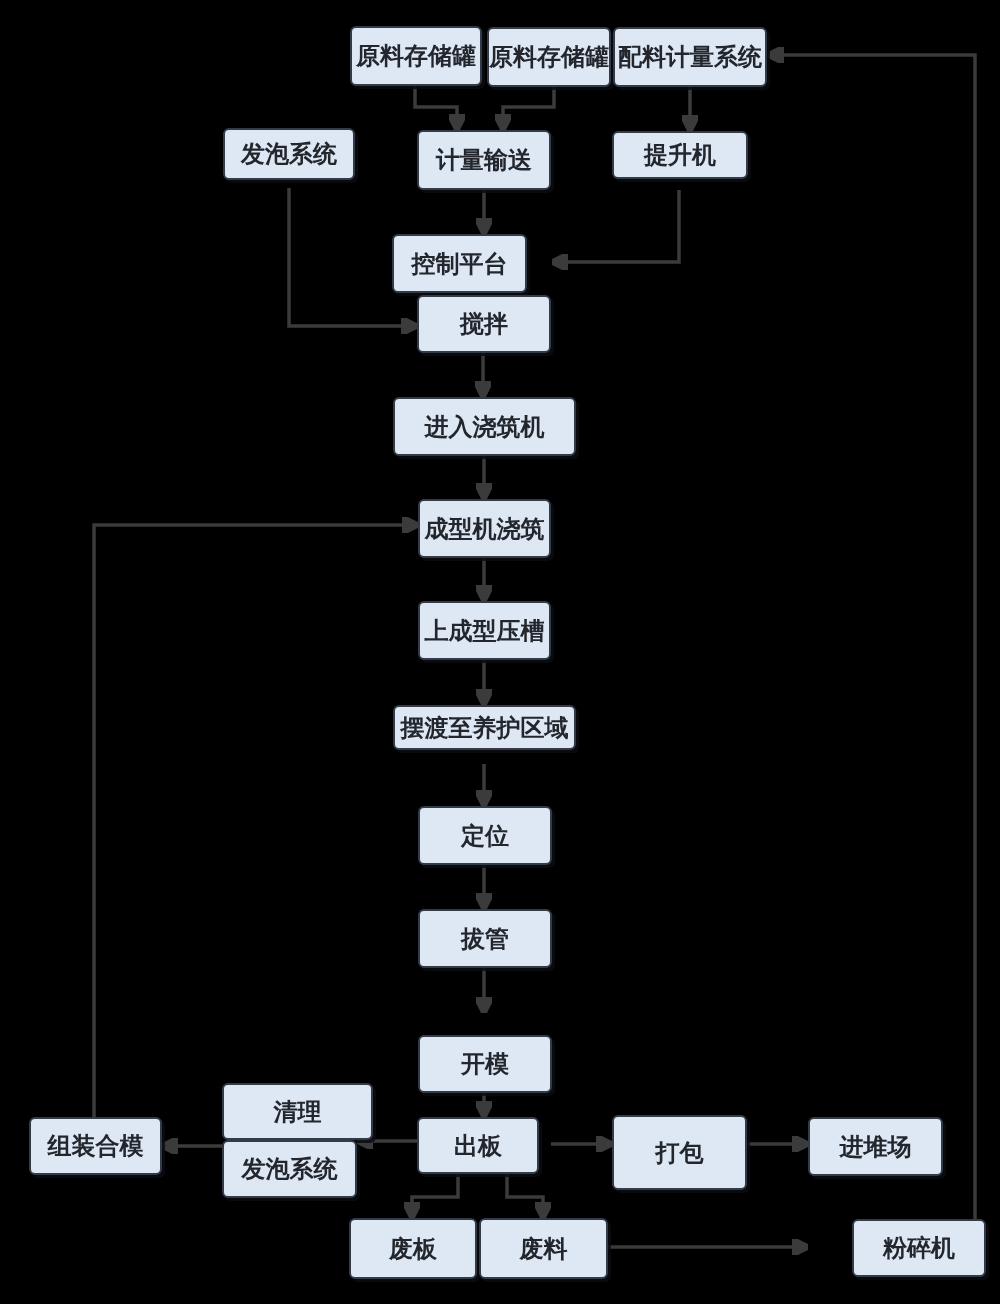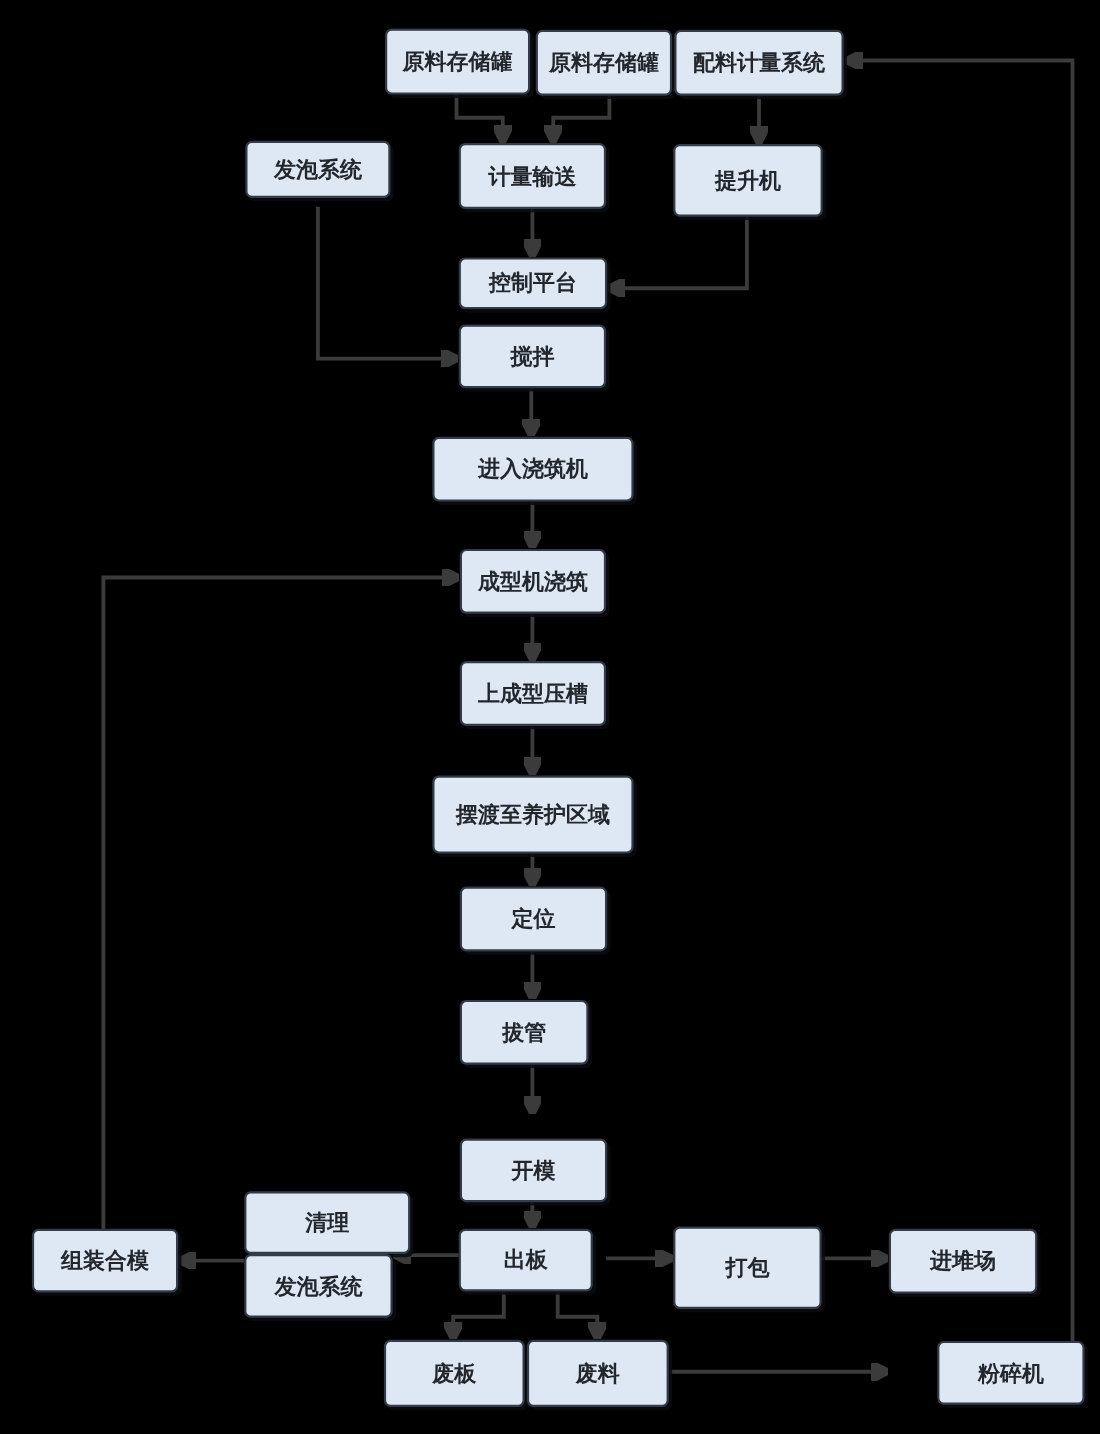--- a/index.html
+++ b/index.html
@@ -20,21 +20,21 @@
   .wires{position:absolute;left:0;top:0;z-index:1;}
   .wires path{fill:none;stroke:var(--arrow);stroke-width:3.5px;marker-end:url(#arrowhead);}
   #arrowhead path{fill:var(--arrow);}
   .node{
     position:absolute;z-index:2;
     box-sizing:border-box;
     background:var(--fill);
     border:2px solid var(--border);
     border-radius:6px;
     display:flex;align-items:center;justify-content:center;
-    font-size:20px;font-weight:600;color:var(--text);
+    font-size:24px;font-weight:600;color:var(--text);
     white-space:nowrap;
     box-shadow:3px 3px 0 rgba(10,12,16,0.85);
   }
 </style>
 </head>
 <body>
 
 <div class="canvas">
 
   <svg class="wires" width="1000" height="1304" viewBox="0 0 1000 1304">
@@ -66,29 +66,29 @@
     <path d="M507,1174 V1197 H543 V1216"></path>
     <path d="M608,1247 H806"></path>
     <path d="M942,1247 H975 V55 H770"></path>
   </svg>
 
   <div class="node" style="left:350px;top:26px;width:132px;height:60px">原料存储罐</div>
   <div class="node" style="left:487px;top:27px;width:124px;height:60px">原料存储罐</div>
   <div class="node" style="left:613px;top:27px;width:154px;height:60px">配料计量系统</div>
   <div class="node" style="left:223px;top:128px;width:132px;height:52px">发泡系统</div>
   <div class="node" style="left:417px;top:130px;width:134px;height:60px">计量输送</div>
-  <div class="node" style="left:612px;top:131px;width:136px;height:66px">提升机</div>
-  <div class="node" style="left:417px;top:234px;width:135px;height:47px">控制平台</div>
+  <div class="node" style="left:612px;top:131px;width:136px;height:48px">提升机</div>
+  <div class="node" style="left:392px;top:234px;width:135px;height:59px">控制平台</div>
   <div class="node" style="left:417px;top:295px;width:134px;height:58px">搅拌</div>
   <div class="node" style="left:393px;top:397px;width:183px;height:59px">进入浇筑机</div>
   <div class="node" style="left:418px;top:499px;width:133px;height:59px">成型机浇筑</div>
   <div class="node" style="left:418px;top:601px;width:133px;height:59px">上成型压槽</div>
-  <div class="node" style="left:393px;top:705px;width:183px;height:71px">摆渡至养护区域</div>
+  <div class="node" style="left:393px;top:705px;width:183px;height:45px">摆渡至养护区域</div>
   <div class="node" style="left:418px;top:806px;width:134px;height:59px">定位</div>
-  <div class="node" style="left:418px;top:909px;width:117px;height:59px">拔管</div>
+  <div class="node" style="left:418px;top:909px;width:134px;height:59px">拔管</div>
   <div class="node" style="left:418px;top:1035px;width:134px;height:58px">开模</div>
   <div class="node" style="left:222px;top:1083px;width:151px;height:57px">清理</div>
   <div class="node" style="left:222px;top:1140px;width:135px;height:58px">发泡系统</div>
   <div class="node" style="left:29px;top:1117px;width:133px;height:58px">组装合模</div>
   <div class="node" style="left:417px;top:1117px;width:122px;height:57px">出板</div>
   <div class="node" style="left:612px;top:1115px;width:135px;height:75px">打包</div>
   <div class="node" style="left:808px;top:1117px;width:135px;height:59px">进堆场</div>
   <div class="node" style="left:349px;top:1218px;width:128px;height:61px">废板</div>
   <div class="node" style="left:479px;top:1218px;width:129px;height:61px">废料</div>
   <div class="node" style="left:852px;top:1219px;width:134px;height:58px">粉碎机</div>

